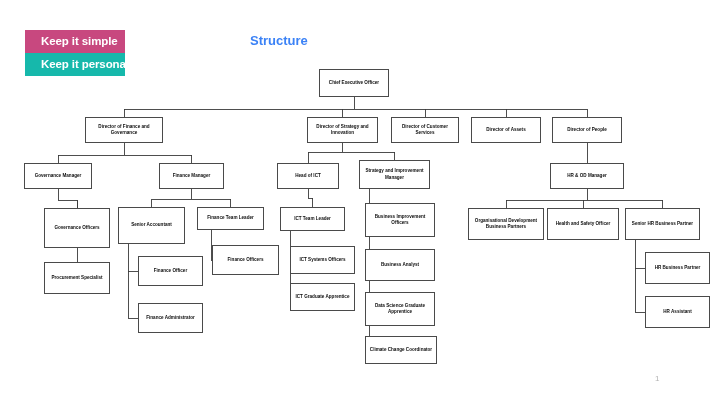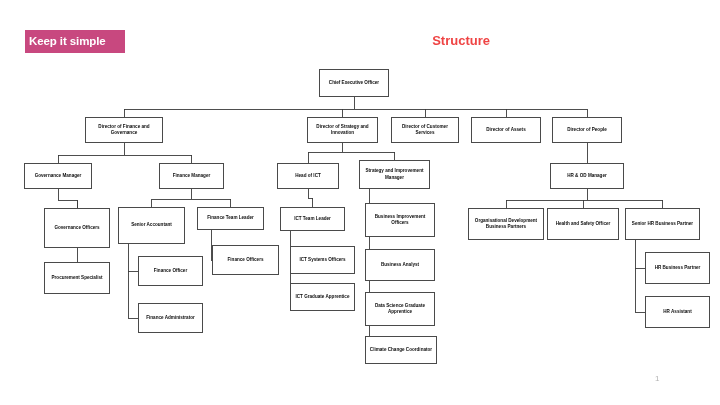--- a/index.html
+++ b/index.html
@@ -25,36 +25,36 @@
     left: 25px;
     top: 30px;
     width: 100px;
   }
   .logo-bar {
     height: 23px;
     line-height: 23px;
     color: #ffffff;
     font-weight: bold;
     font-size: 11.5px;
-    padding-left: 4px;
+    padding-left: 16px;
     letter-spacing: -0.1px;
     white-space: nowrap;
     box-sizing: border-box;
   }
 
   
   #title {
     position: absolute;
     left: 250px;
     top: 33px;
     width: 240px;
-    text-align: right;
+    text-align: left;
     font-size: 13px;
     font-weight: bold;
-    color: #ef4444;
+    color: #3b82f6;
   }
 
   
   #connectors {
     position: absolute;
     left: 0;
     top: 0;
     width: 720px;
     height: 405px;
   }
@@ -86,20 +86,21 @@
     color: #b3b3b3;
   }
 </style>
 </head>
 <body>
 
 <div id="slide">
 
   <div id="logo">
     <div class="logo-bar" style="background: rgb(200, 72, 127);">Keep it simple</div>
+    <div class="logo-bar" style="background: rgb(22, 184, 171);">Keep it personal</div>
   </div>
 
   <div id="title">Structure</div>
 
   <svg id="connectors" viewBox="0 0 720 405" preserveAspectRatio="none">
       <line x1="354" y1="97" x2="354" y2="109" stroke="#3b3b3b" stroke-width="0.9" shape-rendering="crispEdges"></line>
       <line x1="124" y1="109" x2="587" y2="109" stroke="#3b3b3b" stroke-width="0.9" shape-rendering="crispEdges"></line>
       <line x1="124" y1="109" x2="124" y2="117" stroke="#3b3b3b" stroke-width="0.9" shape-rendering="crispEdges"></line>
       <line x1="342.5" y1="109" x2="342.5" y2="117" stroke="#3b3b3b" stroke-width="0.9" shape-rendering="crispEdges"></line>
       <line x1="425" y1="109" x2="425" y2="117" stroke="#3b3b3b" stroke-width="0.9" shape-rendering="crispEdges"></line>

